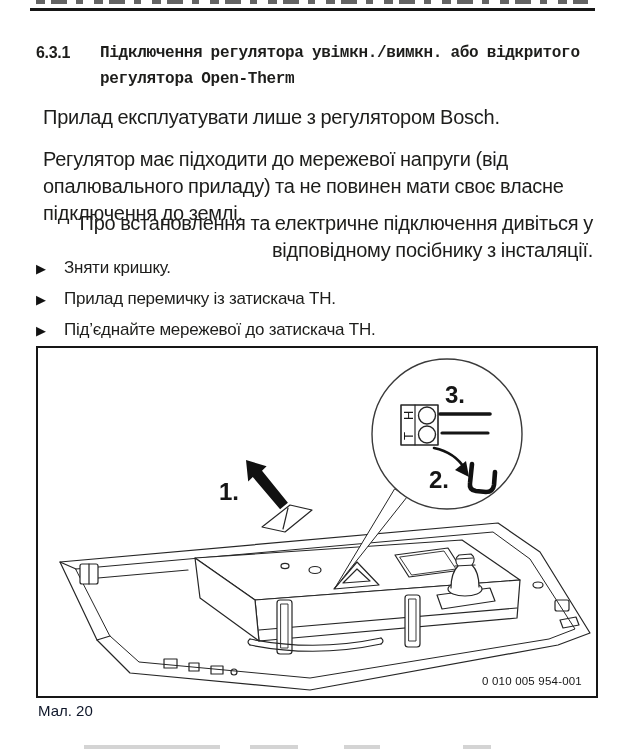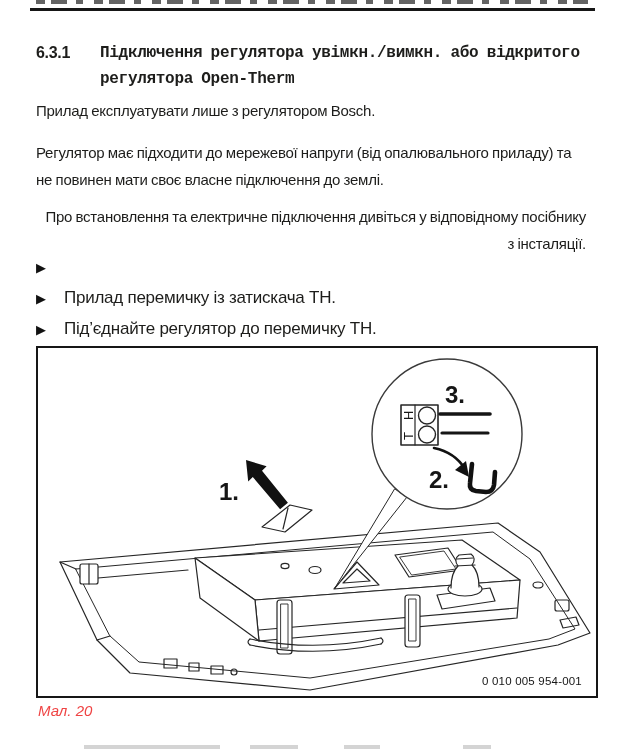--- a/index.html
+++ b/index.html
@@ -12,39 +12,39 @@
     background:repeating-linear-gradient(90deg,#3d3d3d 0 9px,transparent 9px 15px,
       #3d3d3d 15px 31px,transparent 31px 40px,#3d3d3d 40px 47px,transparent 47px 58px);
     opacity:.8;}
   .top-rule{position:absolute;left:30px;top:8px;width:565px;height:3px;background:#161616;}
 
   .heading{position:absolute;left:36px;top:40px;width:556px;display:flex;
     font-weight:bold;font-size:16px;line-height:26px;letter-spacing:-0.3px;word-spacing:-1px;}
   .sec-num{flex:none;width:64px;}
   .sec-title{flex:1;max-width:492px;font-family:Liberation Mono, monospace;}
 
-  .para{position:absolute;left:36px;width:550px;margin:0;
-    font-size:15px;line-height:27px;letter-spacing:-0.25px;word-spacing:-0.5px;}
+  .para{position:absolute;left:36px;width:550px;margin:7px;
+    font-size:20px;line-height:27px;letter-spacing:-0.25px;word-spacing:-0.5px;}
   .p1{top:97px;} .p2{top:139px;} .p3{top:203px;text-align:right;}
 
   .steps{position:absolute;left:36px;top:255px;width:556px;margin:0;padding:0;list-style:none;}
   .steps li{display:flex;align-items:baseline;font-size:17px;line-height:25px;
     margin-bottom:5px;letter-spacing:-0.25px;}
   .step-marker{flex:none;width:28px;font-size:13px;color:#111;}
 
   .fig-box{position:absolute;left:36px;top:346px;width:558px;height:348px;
     border:2px solid #161616;background:#fff;}
   .fig-box svg{display:block;}
   svg text{font-family:"Liberation Sans",sans-serif;fill:#161616;stroke:none;}
   svg .callout{font-size:24px;font-weight:bold;}
   svg .tlabel{font-size:13px;}
   svg .code{font-size:11.5px;letter-spacing:0.2px;}
 
-  .fig-caption{position:absolute;left:38px;top:702px;font-style:italic;
-    font-size:15px;color:#ef4444;}
+  .fig-caption{position:absolute;left:38px;top:702px;
+    font-size:15px;color:#0f172a;}
 
   
   .bottom-clip{position:absolute;top:745px;height:4px;background:#bdbdbd;opacity:.65;}
   .bc1{left:84px;width:136px;}
   .bc2{left:250px;width:48px;}
   .bc3{left:344px;width:36px;}
   .bc4{left:463px;width:28px;}
 </style>
 </head>
 <body>
@@ -59,28 +59,29 @@
     <span class="sec-title">Підключення регулятора увімкн./вимкн. або відкритого регулятора Open-Therm</span>
   </div>
 
   <p class="para p1">Прилад експлуатувати лише з регулятором Bosch.</p>
   <p class="para p2">Регулятор має підходити до мережевої напруги (від опалювального приладу) та не повинен мати своє власне підключення до землі.</p>
   <p class="para p3">Про встановлення та електричне підключення дивіться у відповідному посібнику з інсталяції.</p>
 
   <ul class="steps">
     <li>
       <span class="step-marker">▶</span>
+      <span>Зняти кришку.</span>
     </li>
     <li>
       <span class="step-marker">▶</span>
       <span>Прилад перемичку із затискача TH.</span>
     </li>
     <li>
       <span class="step-marker">▶</span>
-      <span>Під’єднайте регулятор до перемичку TH.</span>
+      <span>Під’єднайте мережевої до затискача TH.</span>
     </li>
   </ul>
 
   <div class="fig-box">
     <svg width="558" height="348" viewBox="0 0 558 348">
       <g stroke="#262626" fill="none" stroke-width="1.2" stroke-linejoin="round" stroke-linecap="round">
 
         <g>
           <polygon points="22,214 460,175 502,204 552,285 520,297 272,342 92,325 59,292"></polygon>
           <polygon points="38,221 455,184 492,211 537,281 511,291 272,330 101,314 72,288" stroke-width="1"></polygon>

